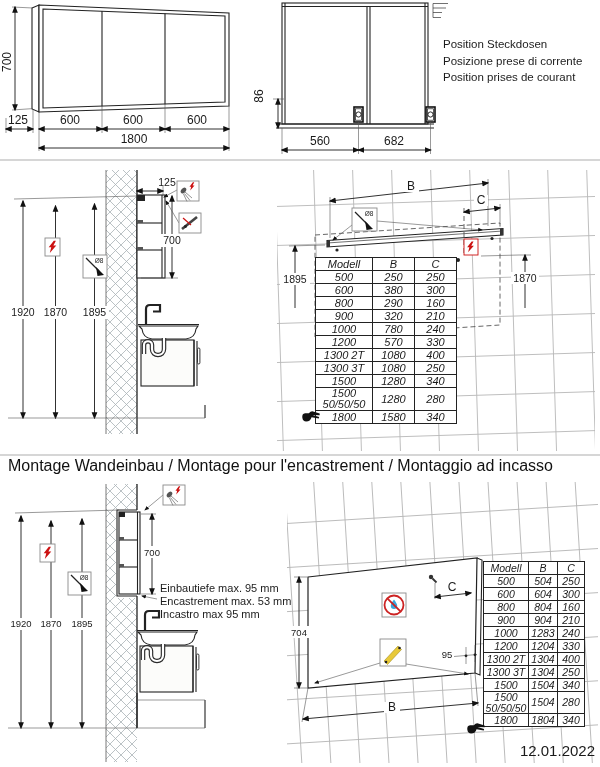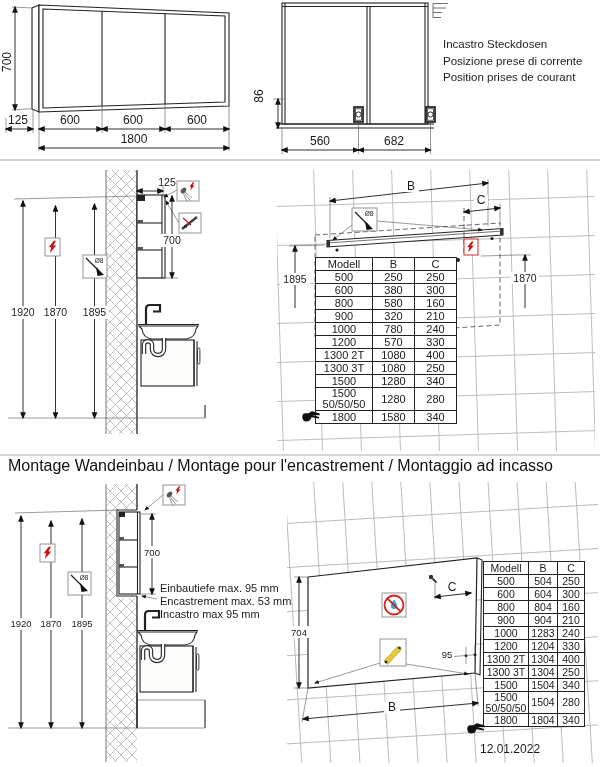--- a/index.html
+++ b/index.html
@@ -16,22 +16,22 @@
   .lbl{font-size:12px;}
   .lbl10{font-size:10.5px;}
   .lbl9{font-size:9.5px;}
   .lbl6{font-size:6.5px;}
   .wbg{fill:#fff;}
   .icnbox{fill:#fff;stroke:#8a8a8a;stroke-width:0.9;}
   .sep{position:absolute;left:0;width:600px;height:2px;background:#d6d6d6;}
   .note{position:absolute;font-size:11.5px;line-height:16.5px;color:#1c1c1c;}
   .note2{position:absolute;font-size:11px;line-height:13px;color:#1c1c1c;}
   .heading{position:absolute;left:8px;top:457px;font-size:16px;color:#111;}
-  .date{position:absolute;left:480px;top:742px;width:115px;text-align:left;font-size:12px;}
-  .dimtab{position:absolute;border-collapse:collapse;background:#0ea5e9;table-layout:fixed;}
+  .date{position:absolute;left:480px;top:742px;width:115px;text-align:right;font-size:15px;}
+  .dimtab{position:absolute;border-collapse:collapse;background:#0ea5e9;table-layout:fixed;font-style:italic;}
   .dimtab th,.dimtab td{border:1px solid #222;text-align:center;vertical-align:middle;
         padding:0;font-weight:400;background:#fff;}
   .t1{left:315px;top:257px;width:138px;font-size:11px;line-height:11px;}
   .t1 th,.t1 td{height:12px;}
   .t1 .c-model{width:56px}.t1 .c-b{width:41px}.t1 .c-c{width:41px}
   .t2{left:483px;top:561px;width:98px;font-size:10.5px;line-height:10.5px;}
   .t2 th,.t2 td{height:12px;}
   .t2 .c-model{width:44px}.t2 .c-b{width:28px}.t2 .c-c{width:26px}
 </style>
 </head>
@@ -124,21 +124,21 @@
     <line class="ext" x1="32" y1="128" x2="32" y2="154"></line>
     <line class="ext" x1="108.5" y1="122" x2="108.5" y2="154"></line>
     <line class="ext" x1="180.5" y1="122" x2="180.5" y2="154"></line>
     <line class="dim" x1="32" y1="150" x2="108.5" y2="150" marker-start="url(#ar)" marker-end="url(#ar)"></line>
     <line class="dim" x1="108.5" y1="150" x2="180.5" y2="150" marker-start="url(#ar)" marker-end="url(#ar)"></line>
     <text class="lbl" x="70" y="145" text-anchor="middle">560</text>
     <text class="lbl" x="144" y="145" text-anchor="middle">682</text>
   </svg>
 
   <div class="note" style="left:443px;top:36px;width:156px">
-    <div>Incastro Steckdosen</div>
+    <div>Position Steckdosen</div>
     <div>Posizione prese di corrente</div>
     <div>Position prises de courant</div>
   </div>
 
   <div class="sep" style="top:159px"></div>
 
   <svg style="left:0px;top:168px" width="275" height="287" viewBox="0 0 275 287">
     <rect x="106" y="2" width="31" height="264" fill="url(#hatch)"></rect>
     <line x1="106" y1="2" x2="106" y2="266" stroke="#555" stroke-width="0.8"></line>
     <line x1="137" y1="2" x2="137" y2="266" stroke="#222" stroke-width="1.3"></line>
@@ -261,21 +261,21 @@
         </tr>
 
         <tr>
           <td>600</td>
           <td>380</td>
           <td>300</td>
         </tr>
 
         <tr>
           <td>800</td>
-          <td>580</td>
+          <td>290</td>
           <td>160</td>
         </tr>
 
         <tr>
           <td>900</td>
           <td>320</td>
           <td>210</td>
         </tr>
 
         <tr>

